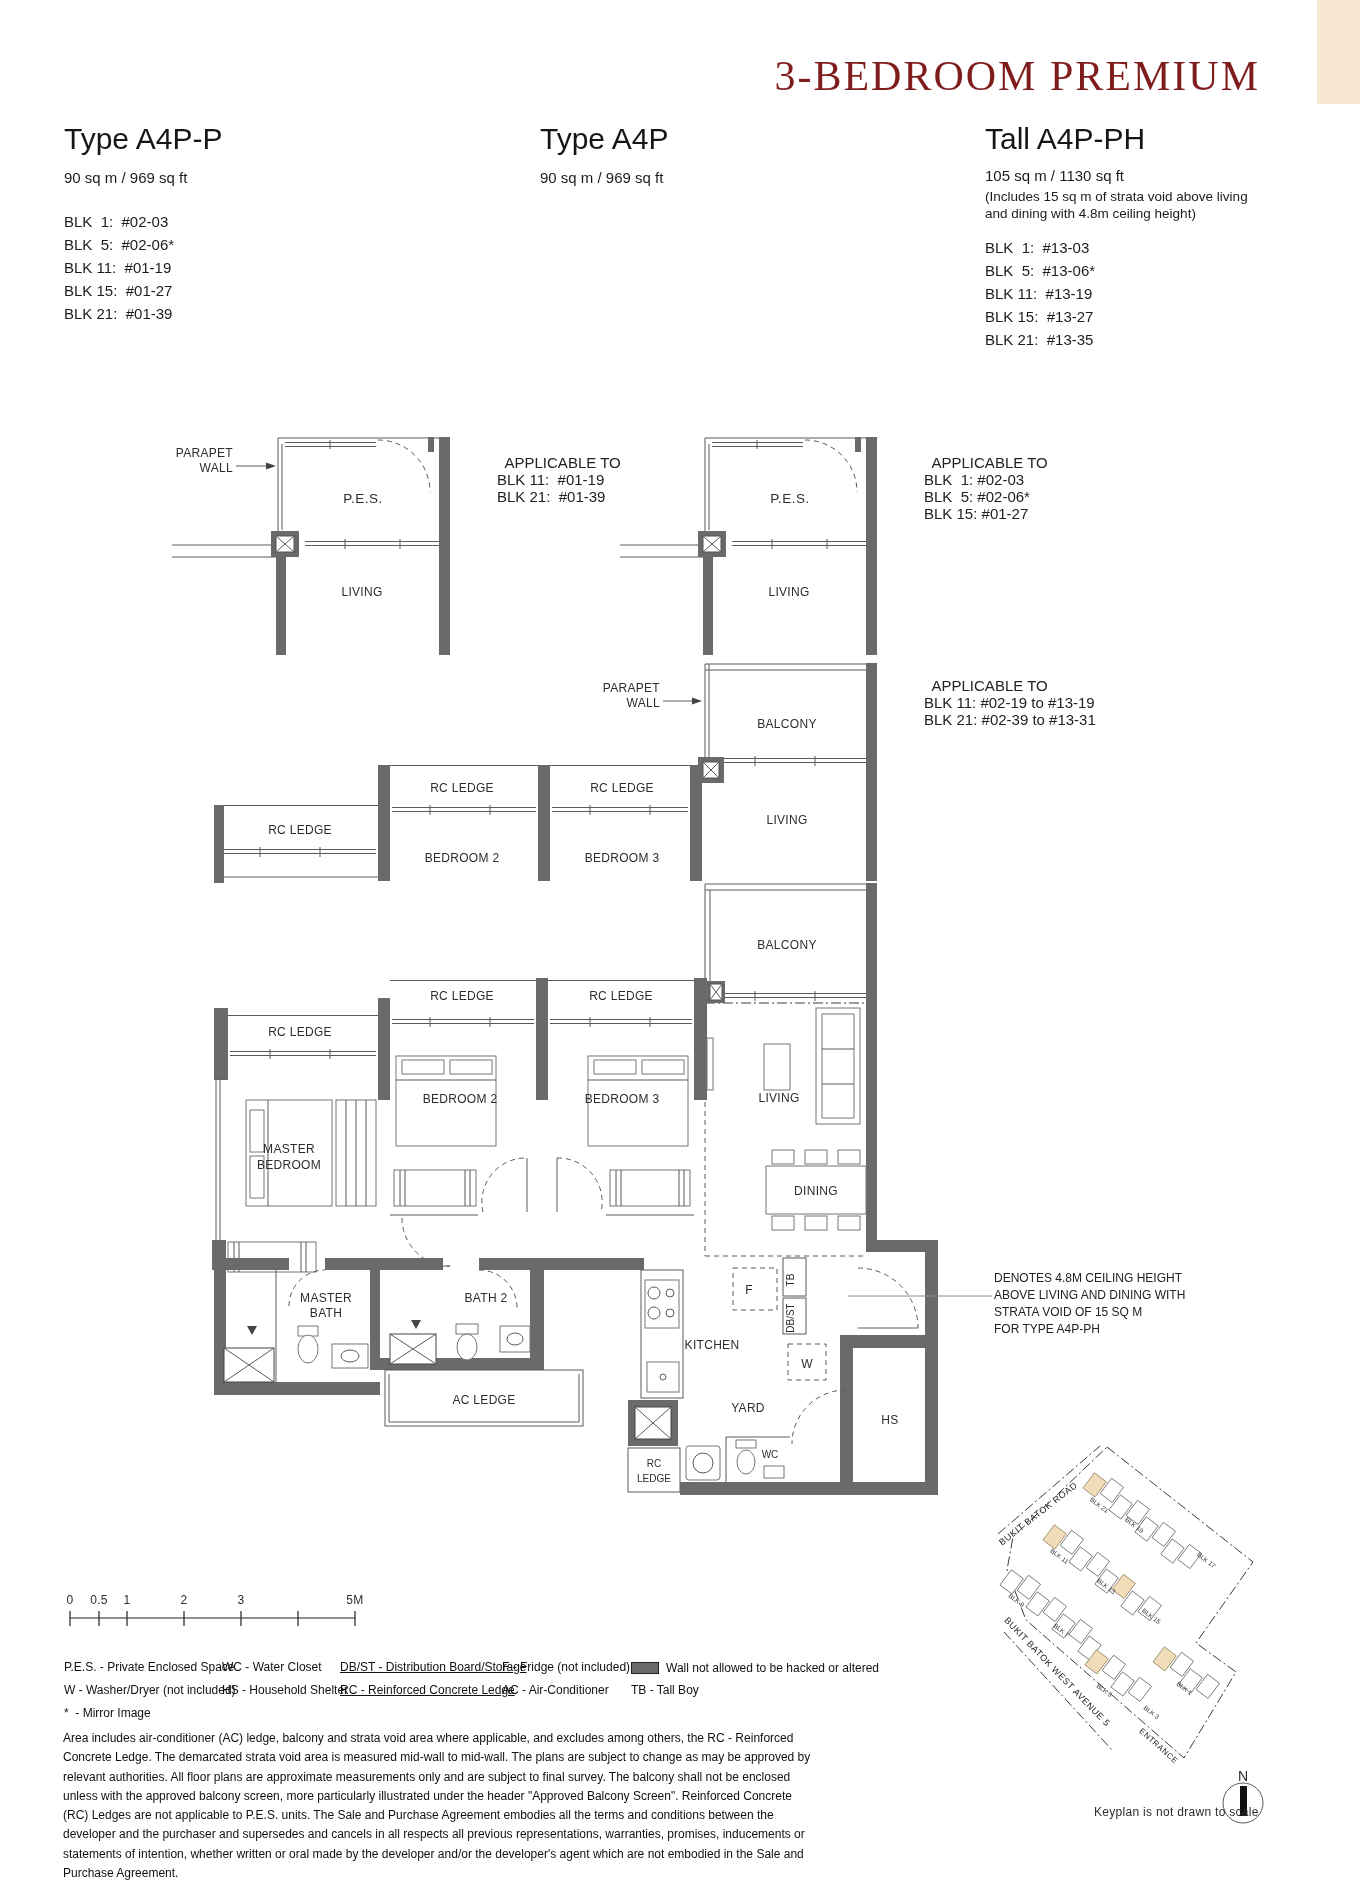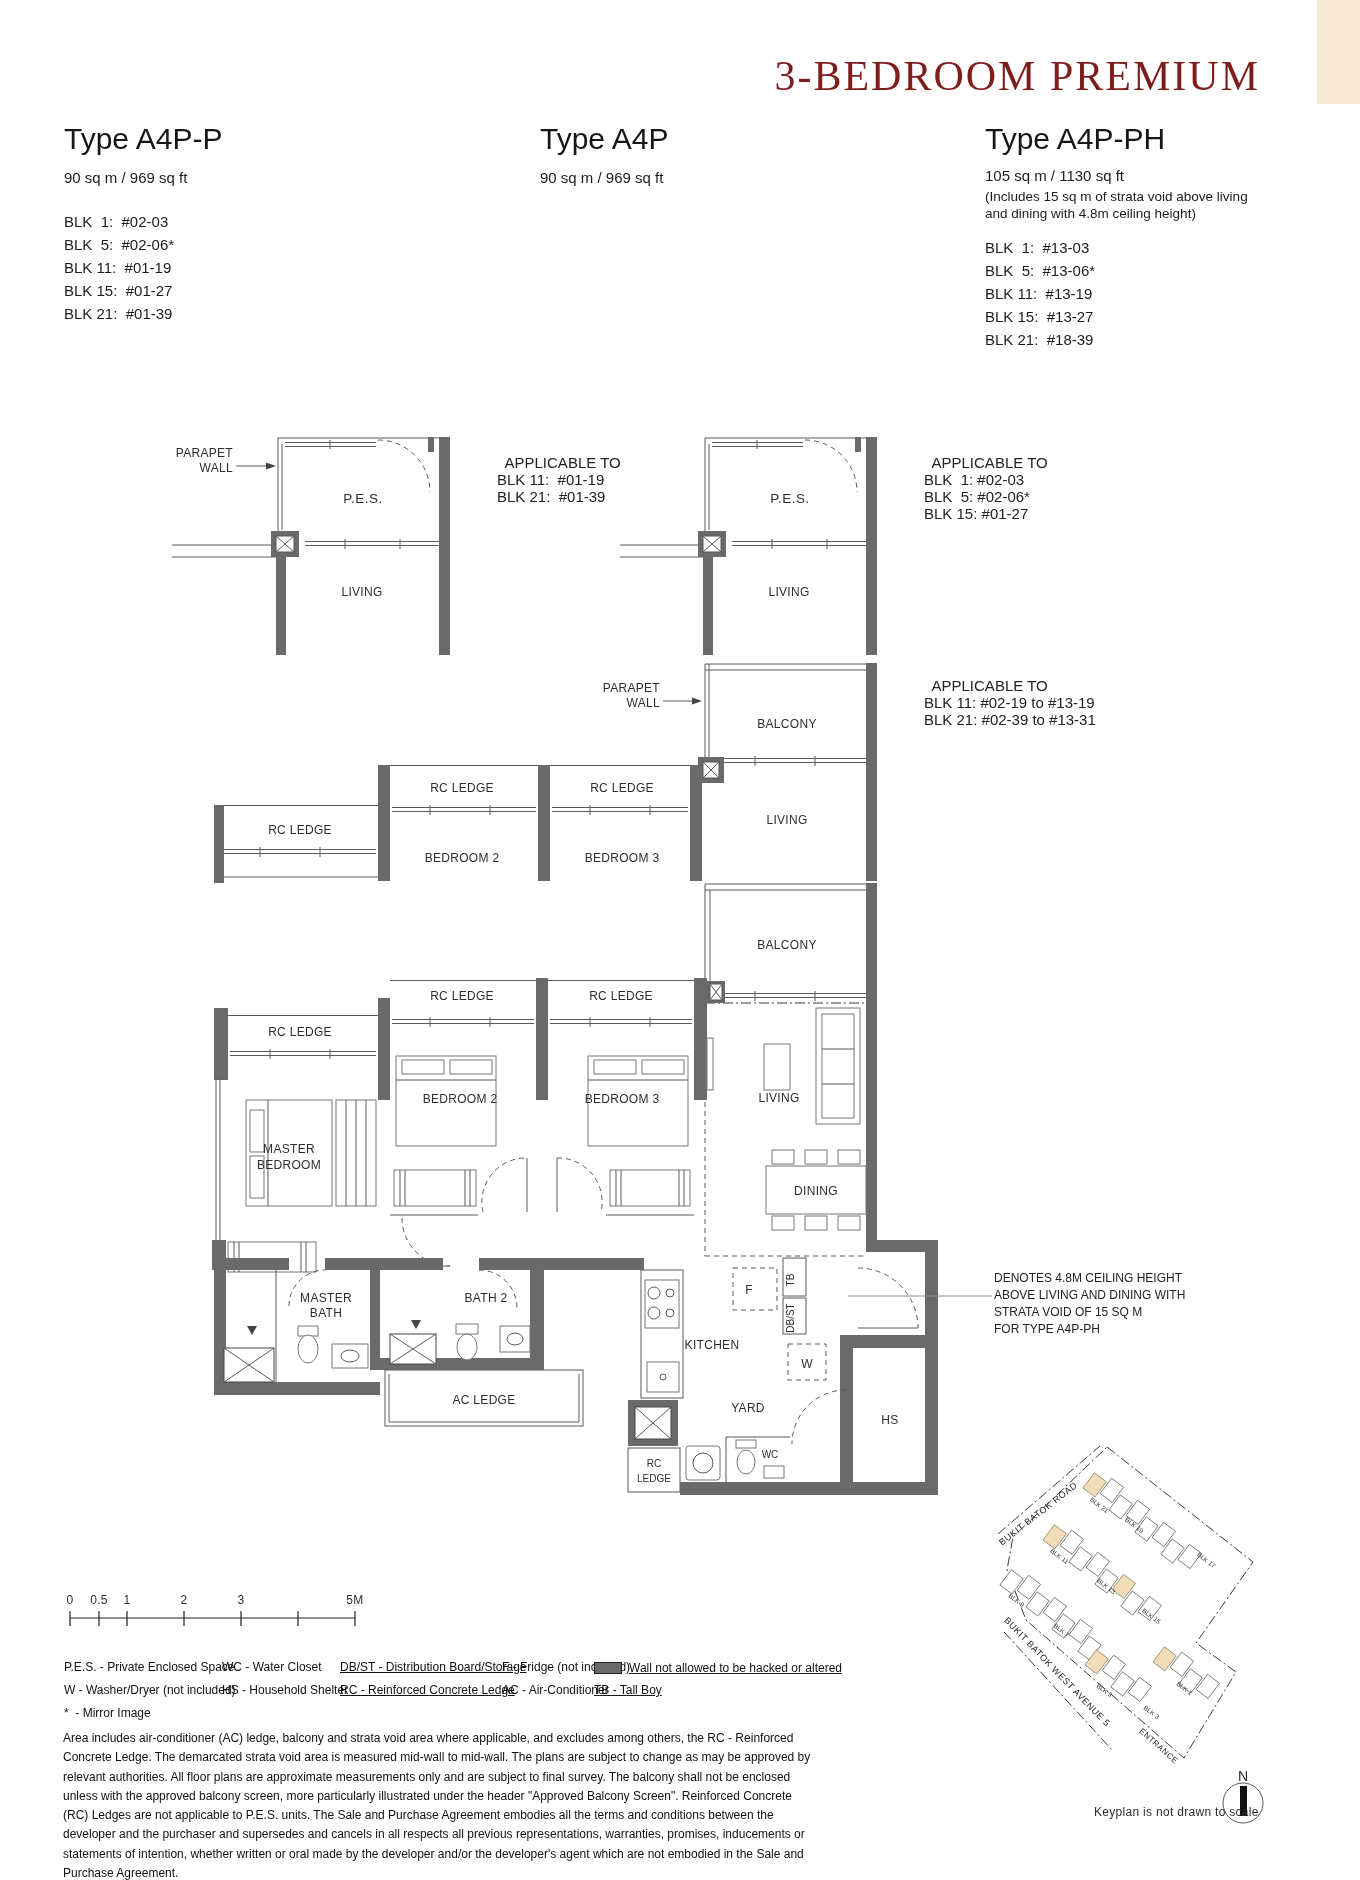--- a/index.html
+++ b/index.html
@@ -57,28 +57,28 @@
 <span>BLK 15:  #01-27</span>
 <span>BLK 21:  #01-39</span></div>
 </div>
 
 <div class="abs" style="left:540px;top:122px;">
   <div class="type-name">Type A4P</div>
   <div class="type-area">90 sq m / 969 sq ft</div>
 </div>
 
 <div class="abs" style="left:985px;top:122px;">
-  <div class="type-name">Type A4P-PH</div>
+  <div class="type-name">Tall A4P-PH</div>
   <div class="type-area" style="margin-top:11px;">105 sq m / 1130 sq ft</div>
   <div class="type-extra">(Includes 15 sq m of strata void above living and dining with 4.8m ceiling height)</div>
   <div class="blk-list tight"><span>BLK  1:  #13-03</span>
 <span>BLK  5:  #13-06*</span>
 <span>BLK 11:  #13-19</span>
 <span>BLK 15:  #13-27</span>
-<span>BLK 21:  #18-39</span></div>
+<span>BLK 21:  #13-35</span></div>
 </div>
 
 <div class="abs applicable" style="left:497px;top:437px;">
   <span>APPLICABLE TO</span>
 <span>BLK 11:  #01-19</span>
 <span>BLK 21:  #01-39</span></div>
 
 <div class="abs applicable" style="left:924px;top:437px;">
   <span>APPLICABLE TO</span>
 <span>BLK  1: #02-03</span>
@@ -99,21 +99,21 @@
 
 <div class="abs legend-col" style="left:64px;top:1656px;"><span>P.E.S. - Private Enclosed Space</span>
 <span>W - Washer/Dryer (not included)</span>
 <span>*  - Mirror Image</span></div>
 <div class="abs legend-col" style="left:222px;top:1656px;"><span>WC - Water Closet</span>
 <span>HS - Household Shelter</span></div>
 <div class="abs legend-col" style="left:340px;top:1656px;text-decoration:underline;"><span>DB/ST - Distribution Board/Storage</span>
 <span>RC - Reinforced Concrete Ledge</span></div>
 <div class="abs legend-col" style="left:502px;top:1656px;"><span>F - Fridge (not included)</span>
 <span>AC - Air-Conditioner</span></div>
-<div class="abs" style="left:594px;top:1656px;text-decoration:underline;">
+<div class="abs" style="left:631px;top:1656px;">
   <div class="legend-wall">
     <span class="swatch"></span>
     <span>Wall not allowed to be hacked or altered</span>
   </div>
   <div class="legend-tb">TB - Tall Boy</div>
 </div>
 
 <div class="abs disclaimer" style="left:63px;top:1729px;">Area includes air-conditioner (AC) ledge, balcony and strata void area where applicable, and excludes among others, the RC - Reinforced Concrete Ledge. The demarcated strata void area is measured mid-wall to mid-wall. The plans are subject to change as may be approved by relevant authorities. All floor plans are approximate measurements only and are subject to final survey. The balcony shall not be enclosed unless with the approved balcony screen, more particularly illustrated under the header "Approved Balcony Screen". Reinforced Concrete (RC) Ledges are not applicable to P.E.S. units. The Sale and Purchase Agreement embodies all the terms and conditions between the developer and the purchaser and supersedes and cancels in all respects all previous representations, warranties, promises, inducements or statements of intention, whether written or oral made by the developer and/or the developer's agent which are not embodied in the Sale and Purchase Agreement.</div>
 
 <svg class="abs" style="left:0;top:0;" width="1360" height="1880" viewBox="0 0 1360 1880">

